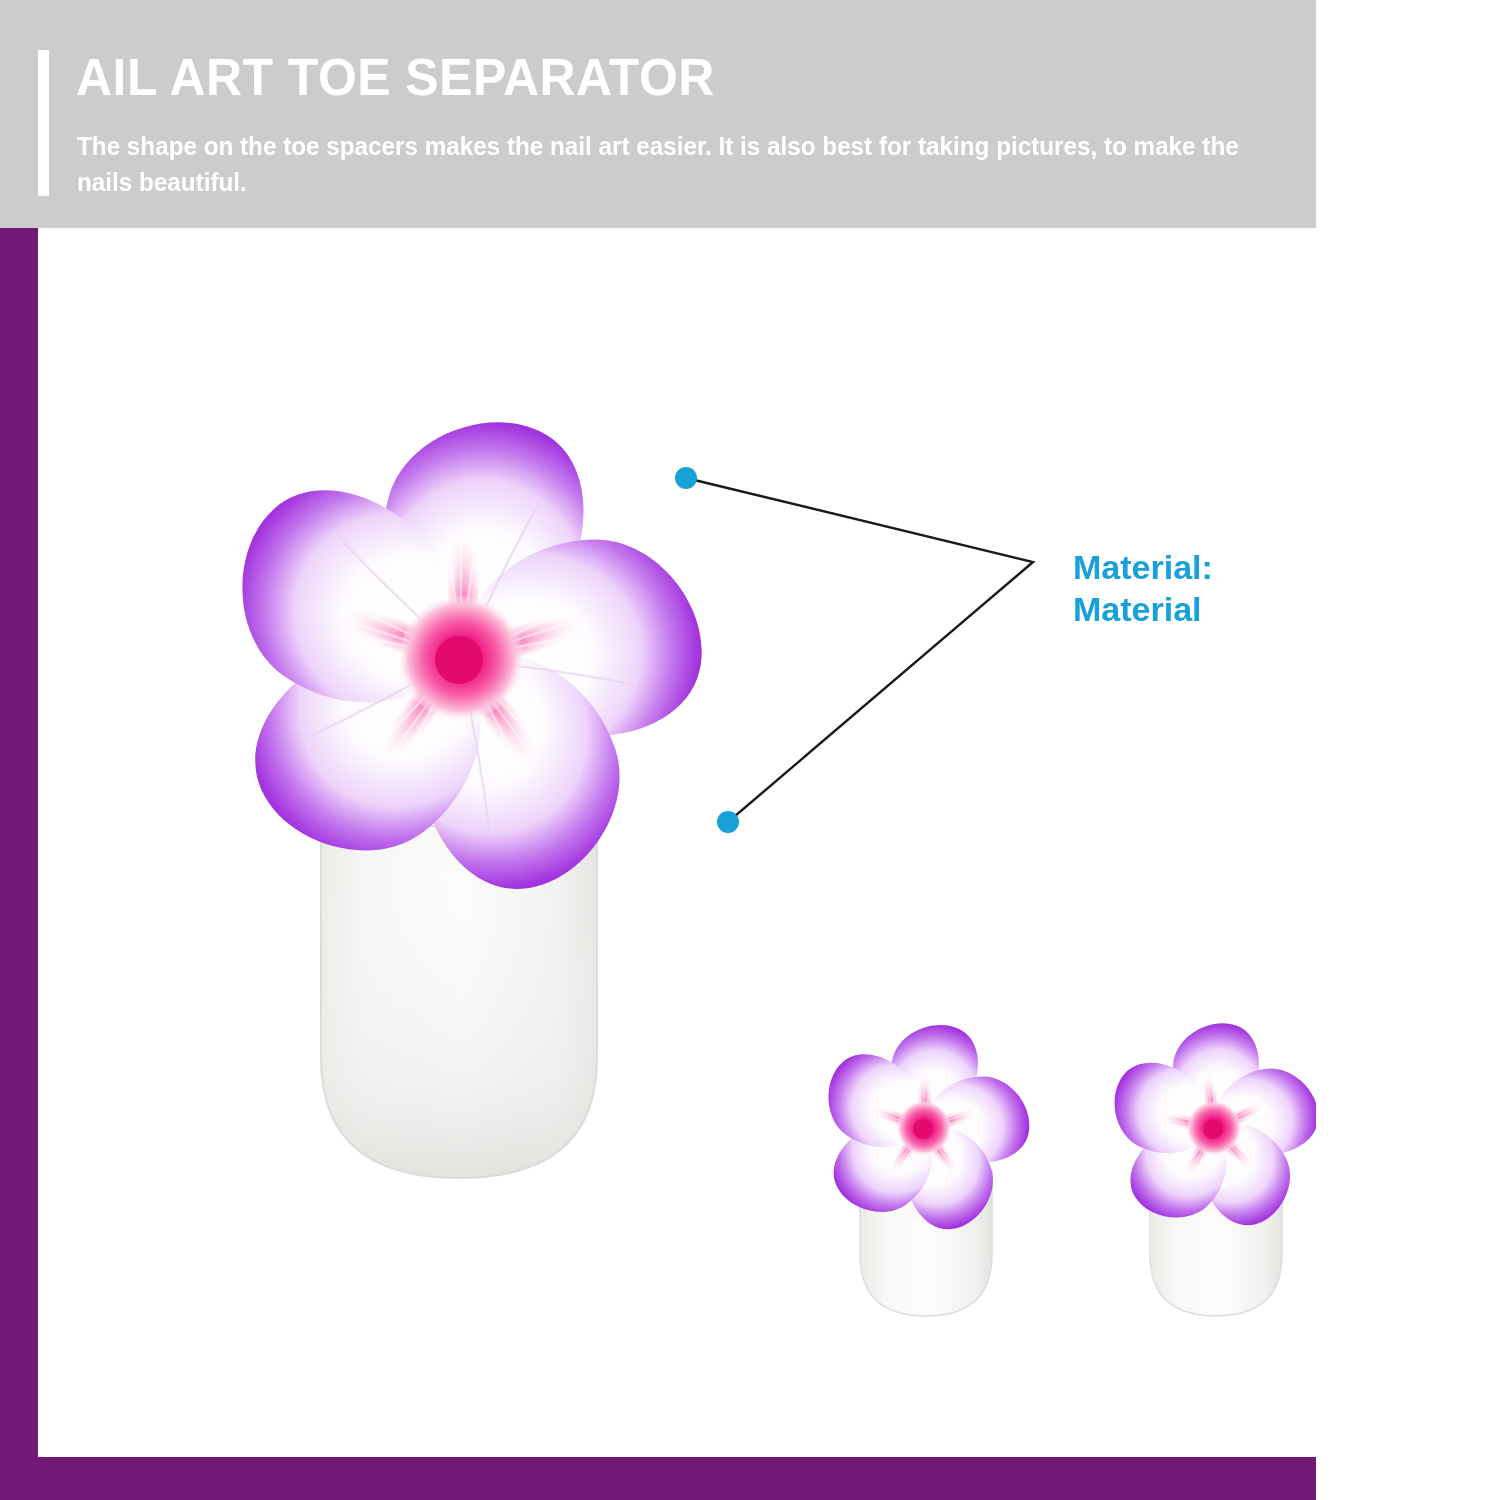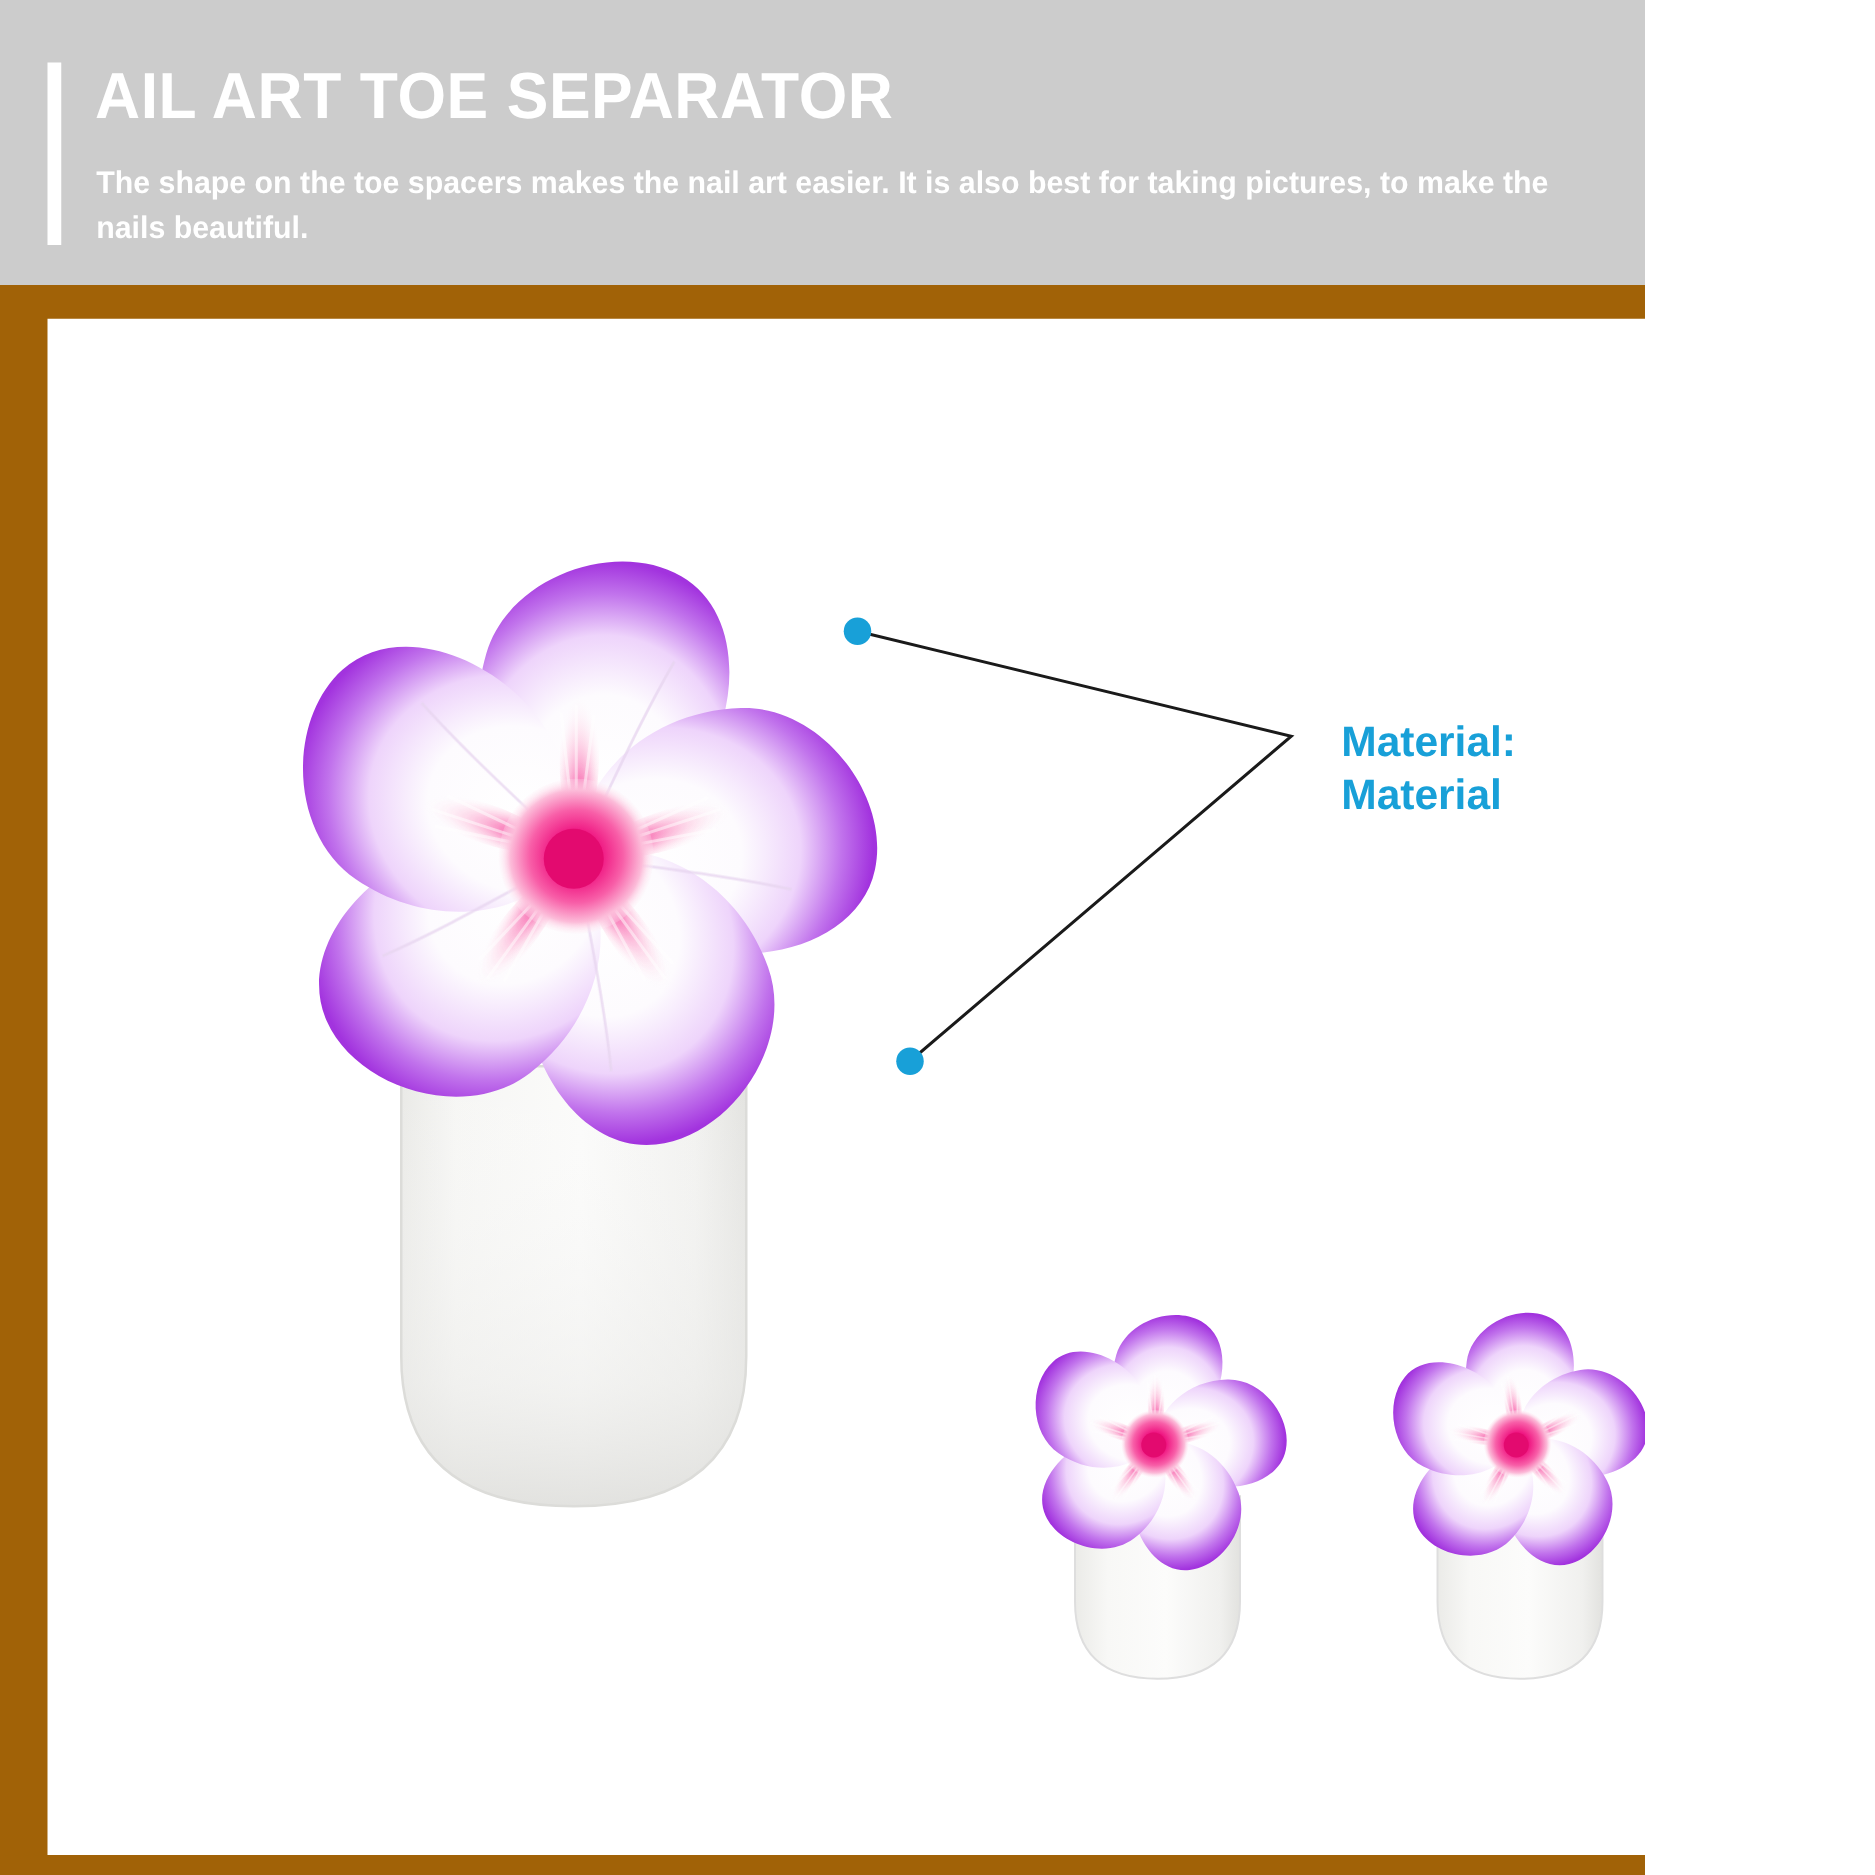--- a/index.html
+++ b/index.html
@@ -8,21 +8,21 @@
     background: #ffffff;
   }
   body {
     font-family: "Liberation Sans", sans-serif;
   }
 
   #page {
     position: relative;
     width: 1316px;
     height: 1500px;
-    background: #a16207;
+    background: #701a75;
     overflow: hidden;
   }
 
   
   #header {
     position: absolute;
     left: 0;
     top: 0;
     width: 1500px;
     height: 228px;
@@ -69,21 +69,20 @@
 
   
   #content-panel {
     position: absolute;
     left: 38px;
     top: 228px;
     width: 1424px;
     height: 1229px;
     background: #ffffff;
     overflow: hidden;
-    margin-top: 27px;
   }
 
   
   #callout-layer {
     position: absolute;
     left: 0;
     top: 0;
     width: 1424px;
     height: 1229px;
     pointer-events: none;

